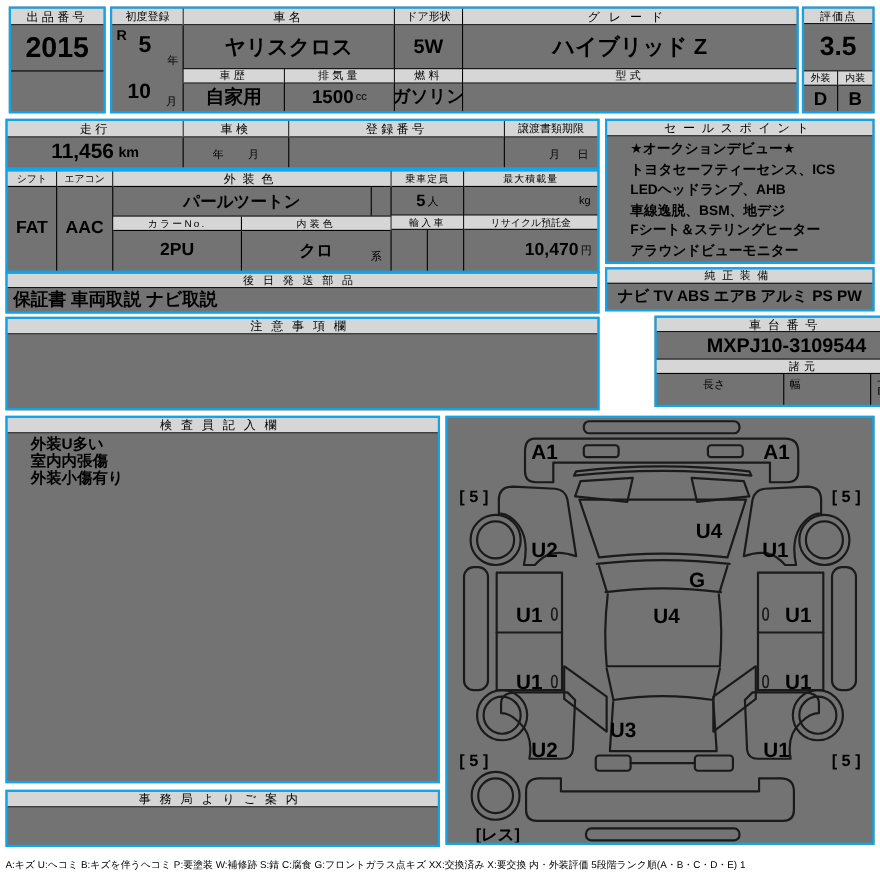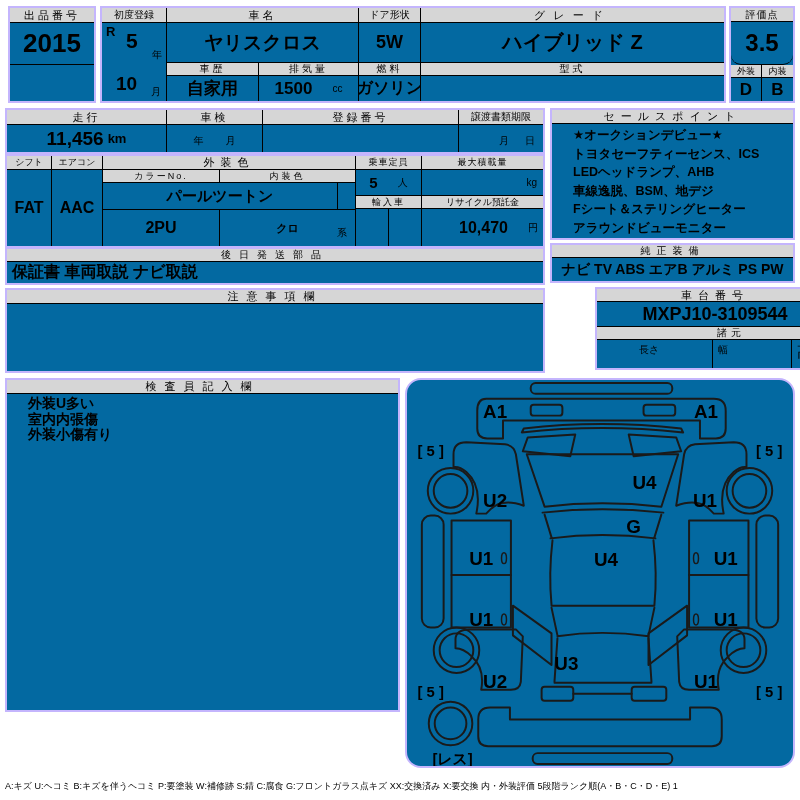--- a/index.html
+++ b/index.html
@@ -1,28 +1,28 @@
 <!DOCTYPE html>
 <html><head>
 <meta charset="utf-8">
 <style>
   html,body{margin:0;padding:0;background:#888;}
   .sheet{position:relative;width:800px;height:800px;background:#fff;
          font-family:"Liberation Sans","DejaVu Sans",sans-serif;color:#000;overflow:hidden;}
-  .box{position:absolute;border:2px solid #c4b5fd;background:#0369a1;box-sizing:border-box;}
+  .box{position:absolute;border:2px solid #0ea5e9;background:#737373;box-sizing:border-box;}
   .vcol{display:flex;flex-direction:column;box-sizing:border-box;}
   .hdr{background:#d6d6d6;border-bottom:1px solid #000;display:flex;align-items:center;
        justify-content:center;font-size:11px;letter-spacing:3px;box-sizing:border-box;
        white-space:nowrap;overflow:hidden;flex:none;}
   .cell{box-sizing:border-box;display:flex;align-items:center;justify-content:center;
         overflow:hidden;white-space:nowrap;}
   .br{border-right:1px solid #000;}
   .bb{border-bottom:1px solid #000;}
   .v{font-weight:bold;}
-  .unit{font-size:10px;font-weight:normal;margin-left:20px;}
+  .unit{font-size:10px;font-weight:normal;margin-left:2px;}
   .lines{padding:2px 21px;}
   .lines div{font-weight:bold;}
   svg text{font-family:"Liberation Sans","DejaVu Sans",sans-serif;font-weight:bold;fill:#000;}
 </style>
 </head>
 <body>
 
 <div class="sheet">
 
   <div class="box vcol" style="left:8px;top:6px;width:88px;height:97px;">
@@ -67,21 +67,21 @@
     </div>
     <div class="vcol" style="flex:1;">
       <div class="hdr" style="height:15px;letter-spacing:8px;">グレード</div>
       <div class="cell v bb" style="height:40px;font-size:20px;">ハイブリッド Z</div>
       <div class="hdr" style="height:13px;font-size:10px;">型式</div>
     </div>
   </div>
 
   <div class="box vcol" style="left:729px;top:6px;width:66px;height:97px;">
     <div class="hdr" style="height:14px;font-size:10px;letter-spacing:1px;">評価点</div>
-    <div class="cell v bb" style="height:43px;font-size:24px;border-radius:10px;">3.5</div>
+    <div class="cell v bb" style="height:43px;font-size:24px;">3.5</div>
     <div style="display:flex;flex:1;text-align:center;">
       <div class="vcol br" style="width:31px;">
         <div class="hdr" style="height:13px;font-size:9px;letter-spacing:0;">外装</div>
         <div class="cell v" style="flex:1;font-size:17px;">D</div>
       </div>
       <div class="vcol" style="flex:1;">
         <div class="hdr" style="height:13px;font-size:9px;letter-spacing:0;">内装</div>
         <div class="cell v" style="flex:1;font-size:17px;">B</div>
       </div>
     </div>
@@ -119,32 +119,32 @@
     <div class="vcol br" style="width:45px;">
       <div class="hdr" style="height:14px;font-size:9px;letter-spacing:0;">シフト</div>
       <div class="cell v" style="flex:1;font-size:16px;">FAT</div>
     </div>
     <div class="vcol br" style="width:51px;">
       <div class="hdr" style="height:14px;font-size:9px;letter-spacing:0;">エアコン</div>
       <div class="cell v" style="flex:1;font-size:16px;">AAC</div>
     </div>
     <div class="vcol br" style="width:253px;">
       <div class="hdr" style="height:14px;letter-spacing:6px;">外装色</div>
+      <div style="display:flex;height:26px;border-bottom:1px solid #000;">
+        <div class="cell v br" style="width:235px;font-size:15px;">パールツートン</div>
+        <div class="cell" style="flex:1;"></div>
+      </div>
       <div style="display:flex;height:13px;">
         <div class="hdr br" style="width:117px;height:13px;font-size:9px;letter-spacing:2px;">カラーNo.</div>
         <div class="hdr" style="flex:1;height:13px;font-size:9px;">内装色</div>
       </div>
-      <div style="display:flex;height:26px;border-bottom:1px solid #000;">
-        <div class="cell v br" style="width:235px;font-size:15px;">パールツートン</div>
-        <div class="cell" style="flex:1;"></div>
-      </div>
       <div style="display:flex;flex:1;">
         <div class="cell v br" style="width:117px;font-size:16px;">2PU</div>
         <div class="cell" style="flex:1;position:relative;">
-          <span class="v" style="font-size:11px;">クロ</span>
+          <span class="v" style="font-size:15px;">クロ</span>
           <span style="position:absolute;right:8px;bottom:6px;font-size:10px;">系</span>
         </div>
       </div>
     </div>
     <div class="vcol br" style="width:66px;">
       <div class="hdr" style="height:14px;font-size:9px;letter-spacing:1px;">乗車定員</div>
       <div class="cell bb" style="height:26px;">
         <span class="v" style="font-size:15px;">5</span>
         <span class="unit">人</span>
       </div>
@@ -207,21 +207,21 @@
 
   <div class="box vcol" style="left:5px;top:378px;width:395px;height:334px;">
     <div class="hdr" style="height:14px;letter-spacing:8px;">検査員記入欄</div>
     <div class="lines" style="flex:1;font-size:14px;line-height:15.5px;">
       <div>外装U多い</div>
       <div>室内内張傷</div>
       <div>外装小傷有り</div>
     </div>
   </div>
 
-  <div class="box" style="left:405px;top:378px;width:390px;height:390px;border-radius:16px;">
+  <div class="box" style="left:405px;top:378px;width:390px;height:390px;">
     <svg viewBox="0 0 390 390" width="386" height="386">
       <g stroke="#1a1a1a" stroke-width="2" fill="none" stroke-linejoin="round" stroke-linecap="round">
 
         <rect x="125" y="3" width="143" height="11" rx="5"></rect>
         <path d="M80,19 L310,19 Q322,19 322,31 L322,49 Q322,59 312,59 L296,59 L296,41 L97,41 L97,59 L81,59 Q71,59 71,49 L71,31 Q71,19 80,19 Z"></path>
         <rect x="125" y="25" width="32" height="11" rx="3"></rect>
         <rect x="239" y="25" width="32" height="11" rx="3"></rect>
 
         <path d="M116,53 Q196,44 279,53 L277,49 Q196,40 118,49 Z"></path>
         <path d="M122,58 L170,55 L165,77 L117,72 Z"></path>
@@ -290,16 +290,20 @@
         <text x="161" y="293">U3</text>
         <text x="89" y="311">U2</text>
         <text x="302" y="311">U1</text>
         <text x="24" y="320" font-size="15">[ 5 ]</text>
         <text x="366" y="320" font-size="15">[ 5 ]</text>
         <text x="46" y="388" font-size="15">[レス]</text>
       </g>
     </svg>
   </div>
 
+  <div class="box vcol" style="left:5px;top:718px;width:395px;height:52px;">
+    <div class="hdr" style="height:14px;letter-spacing:8px;">事務局よりご案内</div>
+    <div style="flex:1;"></div>
+  </div>
 
   <div style="position:absolute;left:5px;top:780px;width:792px;font-size:9px;white-space:nowrap;overflow:hidden;">A:キズ U:ヘコミ B:キズを伴うヘコミ P:要塗装 W:補修跡 S:錆 C:腐食 G:フロントガラス点キズ XX:交換済み X:要交換 内・外装評価 5段階ランク順(A・B・C・D・E) 1</div>
 
 </div>
 
 </body></html>

